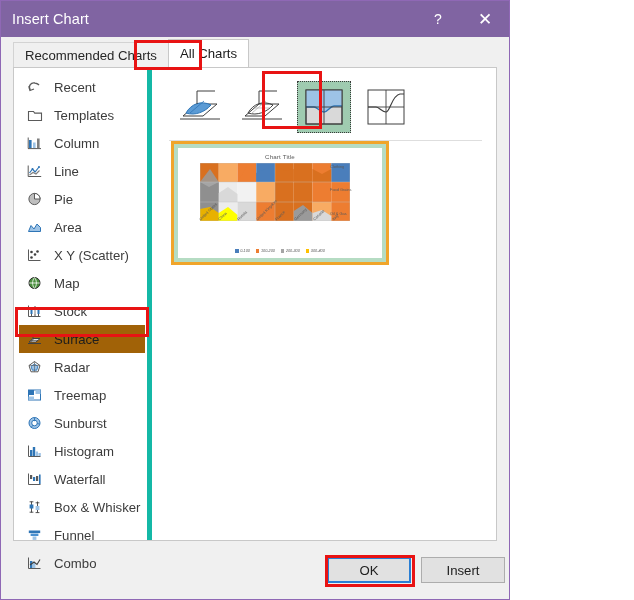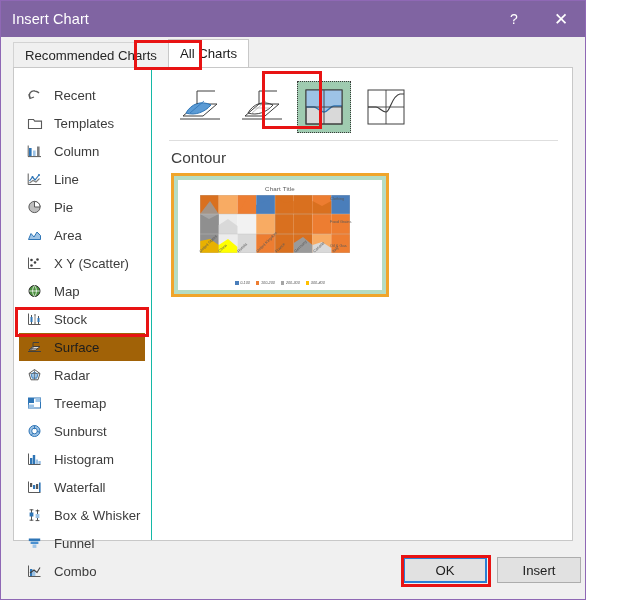--- a/index.html
+++ b/index.html
@@ -5,21 +5,21 @@
   * { box-sizing: border-box; }
   html, body {
     margin: 0; padding: 0;
     width: 634px; height: 600px;
     overflow: hidden;
     font-family: "Liberation Sans", sans-serif;
     background: #ffffff;
   }
   .dialog {
     position: relative;
-    width: 586px; height: 600px;
+    width: 510px; height: 600px;
     background: #f0f0f0;
     border: 1px solid #8f68b5;
     display: flex; flex-direction: column;
   }
   
   .titlebar {
     height: 36px; flex: 0 0 36px;
     background: #8064a2;
     display: flex; align-items: center;
     padding-left: 11px;
@@ -68,22 +68,22 @@
   .body {
     flex: 1 1 auto;
     margin: 0 12px;
     background: #ffffff;
     border: 1px solid #c8c8c8;
     display: flex;
     min-height: 0;
   }
   .sidebar {
     flex: 0 0 138px;
-    border-right: 1px solid #14b8a6;
-    padding-top: 13px;
+    border-right: 5px solid #14b8a6;
+    padding-top: 5px;
     position: relative;
   }
   .side-item {
     height: 28px;
     display: flex; align-items: center;
     padding-left: 10px;
     font-size: 13.2px; color: #3c3c3c;
     cursor: default;
   }
   .side-item.selected {
@@ -499,21 +499,20 @@
             <path d="M3 20 h8 C14 20 17 25 21 25 C25 25 27 8 35 7 h4" stroke="#3f3f3f" stroke-width="1.2" fill="none"></path>
             <path d="M21 3 v34 M3 20 h36" stroke="#3f3f3f" stroke-width=".9"></path>
           </svg>
         </div>
 
         <div class="annot-thumb"></div>
       </div>
 
       <div class="divider"></div>
 
-      <div class="preview-title">Contour</div>
 
       <div class="annot-preview">
         <div class="preview-frame">
           <div class="mini-chart">
 
             <div class="mini-title">Chart Title</div>
 
             <div class="plot-wrap">
               <svg width="150" height="58" viewBox="0 0 150 58">
 

